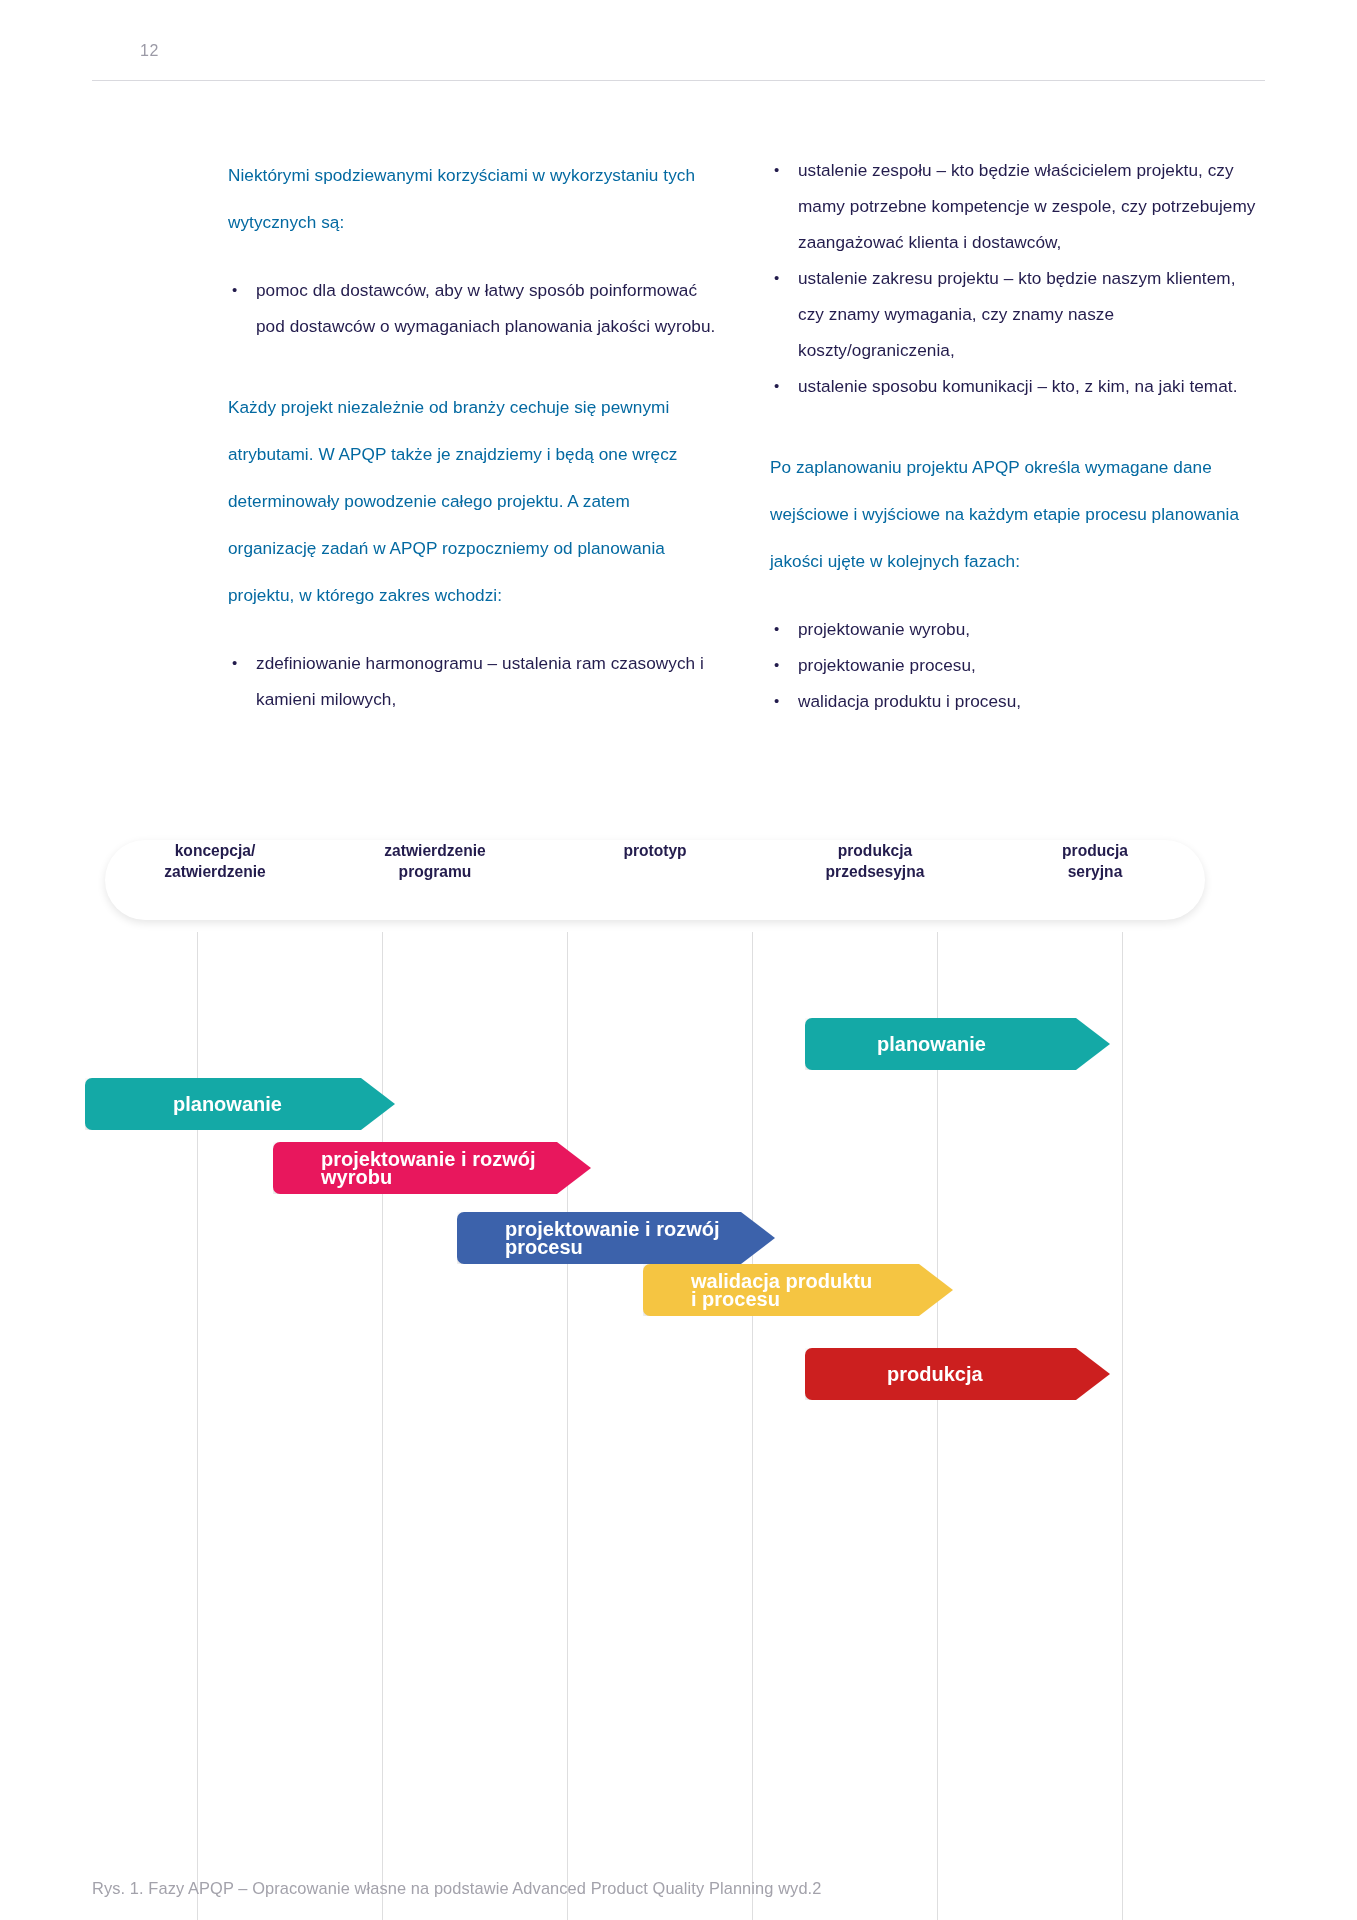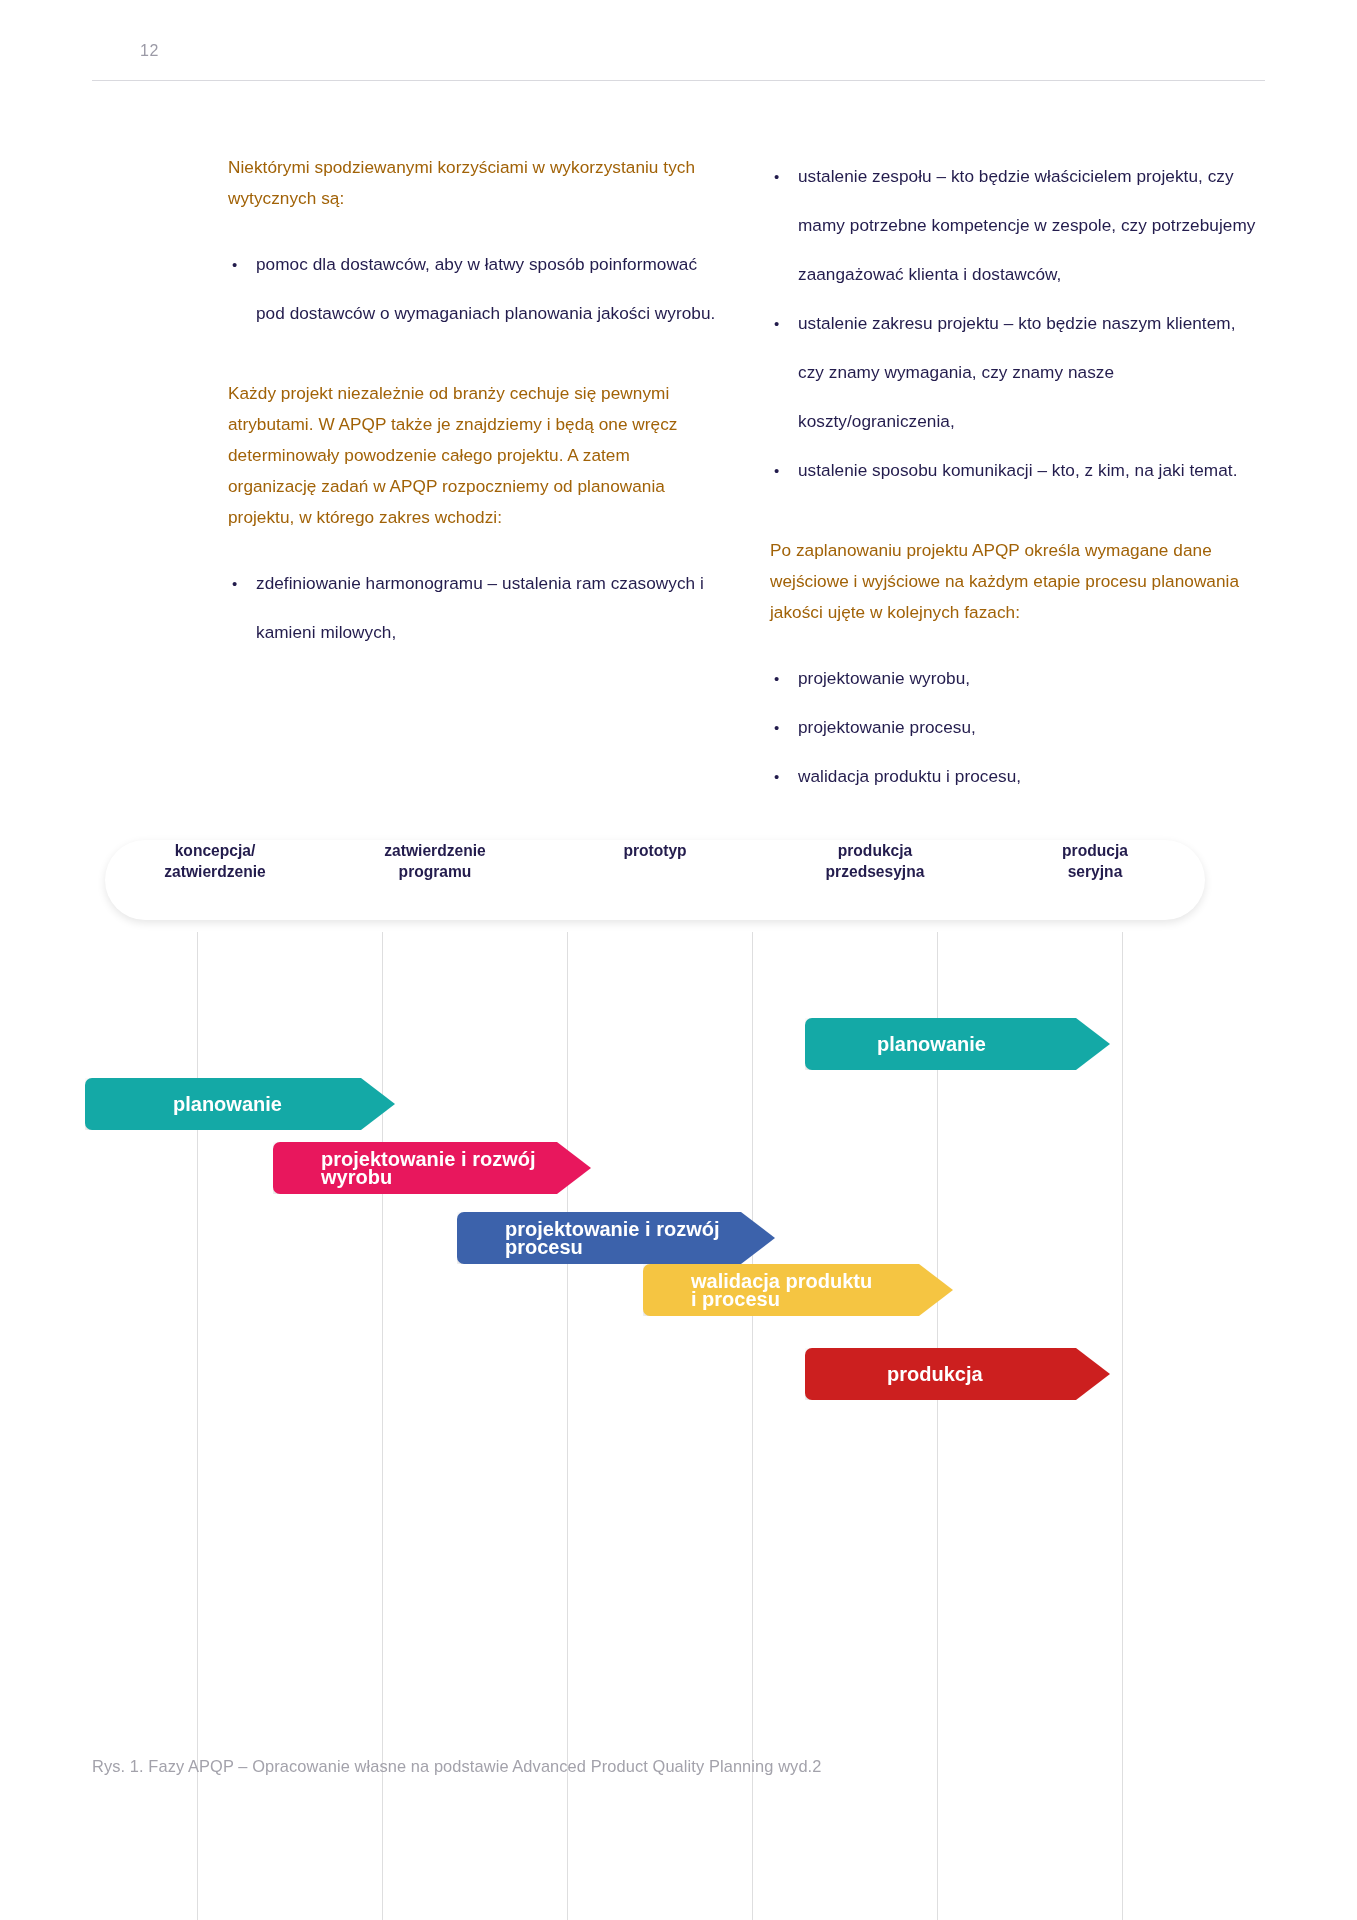--- a/index.html
+++ b/index.html
@@ -43,34 +43,34 @@
     width: 1040px;
     display: flex;
     gap: 50px;
   }
   .col {
     width: 492px;
   }
   .col p {
     margin: 0 0 26px 0;
     font-size: 17.2px;
-    line-height: 31px;
-    color: #a16207;
+    line-height: 47px;
+    color: #0369a1;
     letter-spacing: 0.05px;
   }
   .col ul {
     margin: 0 0 26px 0;
     padding: 0;
     list-style: none;
   }
   .col li {
     position: relative;
     padding-left: 28px;
     font-size: 17.2px;
-    line-height: 49px;
+    line-height: 36px;
     color: #231c4d;
     letter-spacing: 0.05px;
   }
   .col li::before {
     content: "•";
     position: absolute;
     left: 4px;
     top: 0;
     font-size: 15px;
     color: #231c4d;
@@ -132,21 +132,21 @@
     padding-left: 58px;
     box-sizing: border-box;
     white-space: pre-line;
     filter: drop-shadow(0 3px 4px rgba(0,0,0,0.18));
   }
 
   
   .caption {
     position: absolute;
     left: 92px;
-    top: 1757px;
+    top: 1879px;
     font-size: 16.4px;
     color: #a3a2ab;
     letter-spacing: 0.1px;
   }
 </style>
 </head>
 <body>
 
 <div class="page-number">12</div>
 <div class="header-rule"></div>

